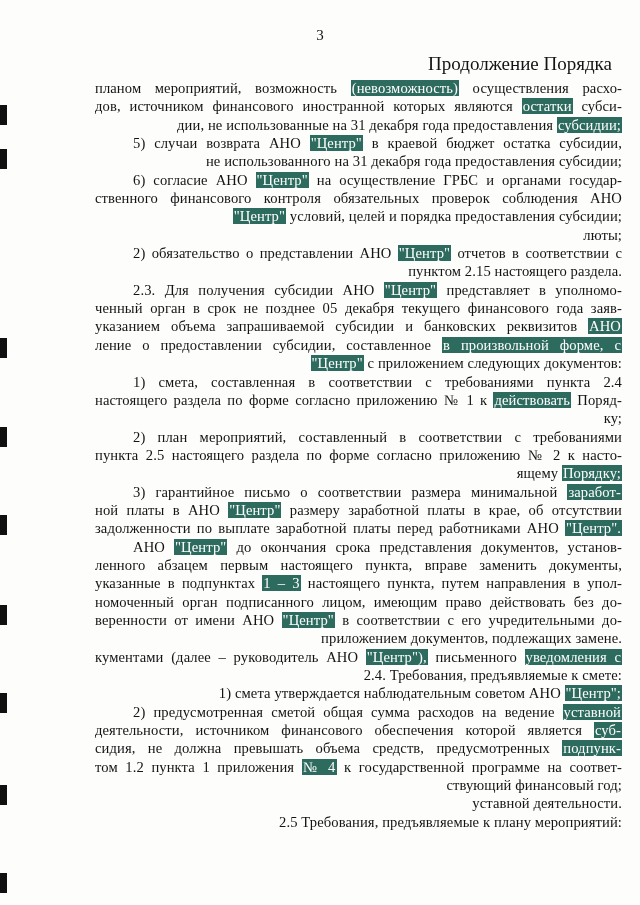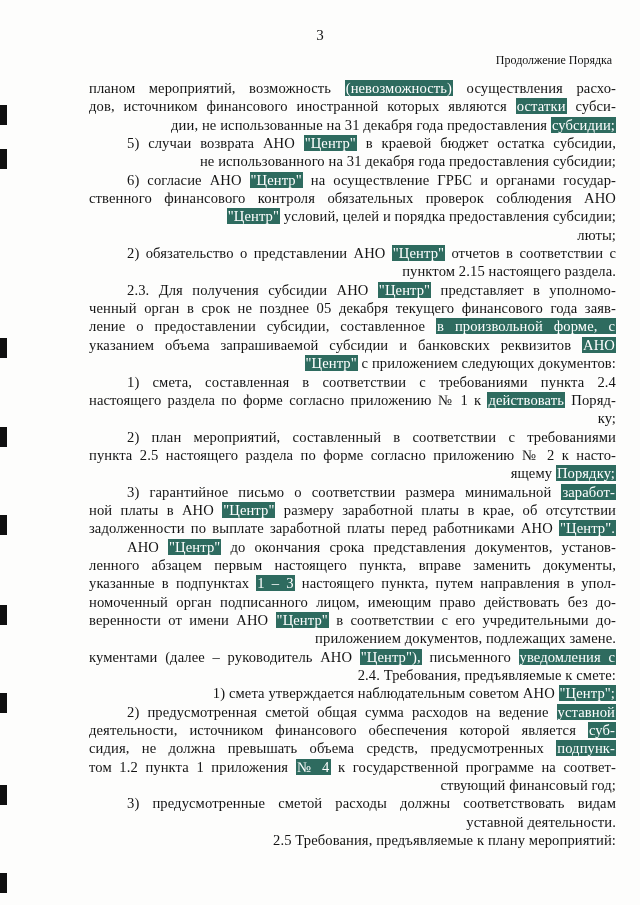--- a/index.html
+++ b/index.html
@@ -25,26 +25,26 @@
     width: 640px;
     text-align: center;
     font-size: 15px;
   }
   .header-right {
     position: absolute;
     top: 53px;
     left: 85px;
     width: 527px;
     text-align: right;
-    font-size: 12px;
+    font-size: 19px;
   }
   .body-text {
     position: absolute;
     top: 79px;
-    left: 89px;
+    left: 95px;
     width: 527px;
   }
   .line {
     font-size: 14.6px;
     line-height: 18.35px;
     text-align: right;
     letter-spacing: 0.1px;
   }
   .line.just {
     text-align: justify;
@@ -77,22 +77,22 @@
       <div class="line just ind"><span>5) случаи возврата АНО </span><span class="hl">"Центр"</span><span> в краевой бюджет остатка субсидии,</span></div>
       <div class="line"><span>не использованного на 31 декабря года предоставления субсидии;</span></div>
       <div class="line just ind"><span>6) согласие АНО </span><span class="hl">"Центр"</span><span> на осуществление ГРБС и органами государ-</span></div>
       <div class="line just"><span>ственного финансового контроля обязательных проверок соблюдения АНО</span></div>
       <div class="line"><span class="hl">"Центр"</span><span> условий, целей и порядка предоставления субсидии;</span></div>
       <div class="line"><span>люты;</span></div>
       <div class="line just ind"><span>2) обязательство о представлении АНО </span><span class="hl">"Центр"</span><span> отчетов в соответствии с</span></div>
       <div class="line"><span>пунктом 2.15 настоящего раздела.</span></div>
       <div class="line just ind"><span>2.3. Для получения субсидии АНО </span><span class="hl">"Центр"</span><span> представляет в уполномо-</span></div>
       <div class="line just"><span>ченный орган в срок не позднее 05 декабря текущего финансового года заяв-</span></div>
+      <div class="line just"><span>указанием объема запрашиваемой субсидии и банковских реквизитов </span><span class="hl">АНО</span></div>
       <div class="line just"><span>ление о предоставлении субсидии, составленное </span><span class="hl">в произвольной форме, с</span></div>
-      <div class="line just"><span>указанием объема запрашиваемой субсидии и банковских реквизитов </span><span class="hl">АНО</span></div>
       <div class="line"><span class="hl">"Центр"</span><span> с приложением следующих документов:</span></div>
       <div class="line just ind"><span>1) смета, составленная в соответствии с требованиями пункта 2.4</span></div>
       <div class="line just"><span>настоящего раздела по форме согласно приложению № 1 к </span><span class="hl">действовать</span><span> Поряд-</span></div>
       <div class="line"><span>ку;</span></div>
       <div class="line just ind"><span>2) план мероприятий, составленный в соответствии с требованиями</span></div>
       <div class="line just"><span>пункта 2.5 настоящего раздела по форме согласно приложению № 2 к насто-</span></div>
       <div class="line"><span>ящему </span><span class="hl">Порядку;</span></div>
       <div class="line just ind"><span>3) гарантийное письмо о соответствии размера минимальной </span><span class="hl">заработ-</span></div>
       <div class="line just"><span>ной платы в АНО </span><span class="hl">"Центр"</span><span> размеру заработной платы в крае, об отсутствии</span></div>
       <div class="line just"><span>задолженности по выплате заработной платы перед работниками АНО </span><span class="hl">"Центр".</span></div>
@@ -103,21 +103,20 @@
       <div class="line just"><span>веренности от имени АНО </span><span class="hl">"Центр"</span><span> в соответствии с его учредительными до-</span></div>
       <div class="line"><span>приложением документов, подлежащих замене.</span></div>
       <div class="line just"><span>кументами (далее – руководитель АНО </span><span class="hl">"Центр"),</span><span> письменного </span><span class="hl">уведомления с</span></div>
       <div class="line ind"><span>2.4. Требования, предъявляемые к смете:</span></div>
       <div class="line ind"><span>1) смета утверждается наблюдательным советом АНО </span><span class="hl">"Центр";</span></div>
       <div class="line just ind"><span>2) предусмотренная сметой общая сумма расходов на ведение </span><span class="hl">уставной</span></div>
       <div class="line just"><span>деятельности, источником финансового обеспечения которой является </span><span class="hl">суб-</span></div>
       <div class="line just"><span>сидия, не должна превышать объема средств, предусмотренных </span><span class="hl">подпунк-</span></div>
       <div class="line just"><span>том 1.2 пункта 1 приложения </span><span class="hl">№ 4</span><span> к государственной программе на соответ-</span></div>
       <div class="line"><span>ствующий финансовый год;</span></div>
-      <div class="line just ind"><span>3) предусмотренные сметой расходы должны соответствовать видам</span></div>
       <div class="line"><span>уставной деятельности.</span></div>
       <div class="line ind"><span>2.5 Требования, предъявляемые к плану мероприятий:</span></div>
     </div>
 <div class="scan-mark" style="top: 105px;"></div>
     <div class="scan-mark" style="top: 149px;"></div>
     <div class="scan-mark" style="top: 338px;"></div>
     <div class="scan-mark" style="top: 427px;"></div>
     <div class="scan-mark" style="top: 515px;"></div>
     <div class="scan-mark" style="top: 605px;"></div>
     <div class="scan-mark" style="top: 693px;"></div>

